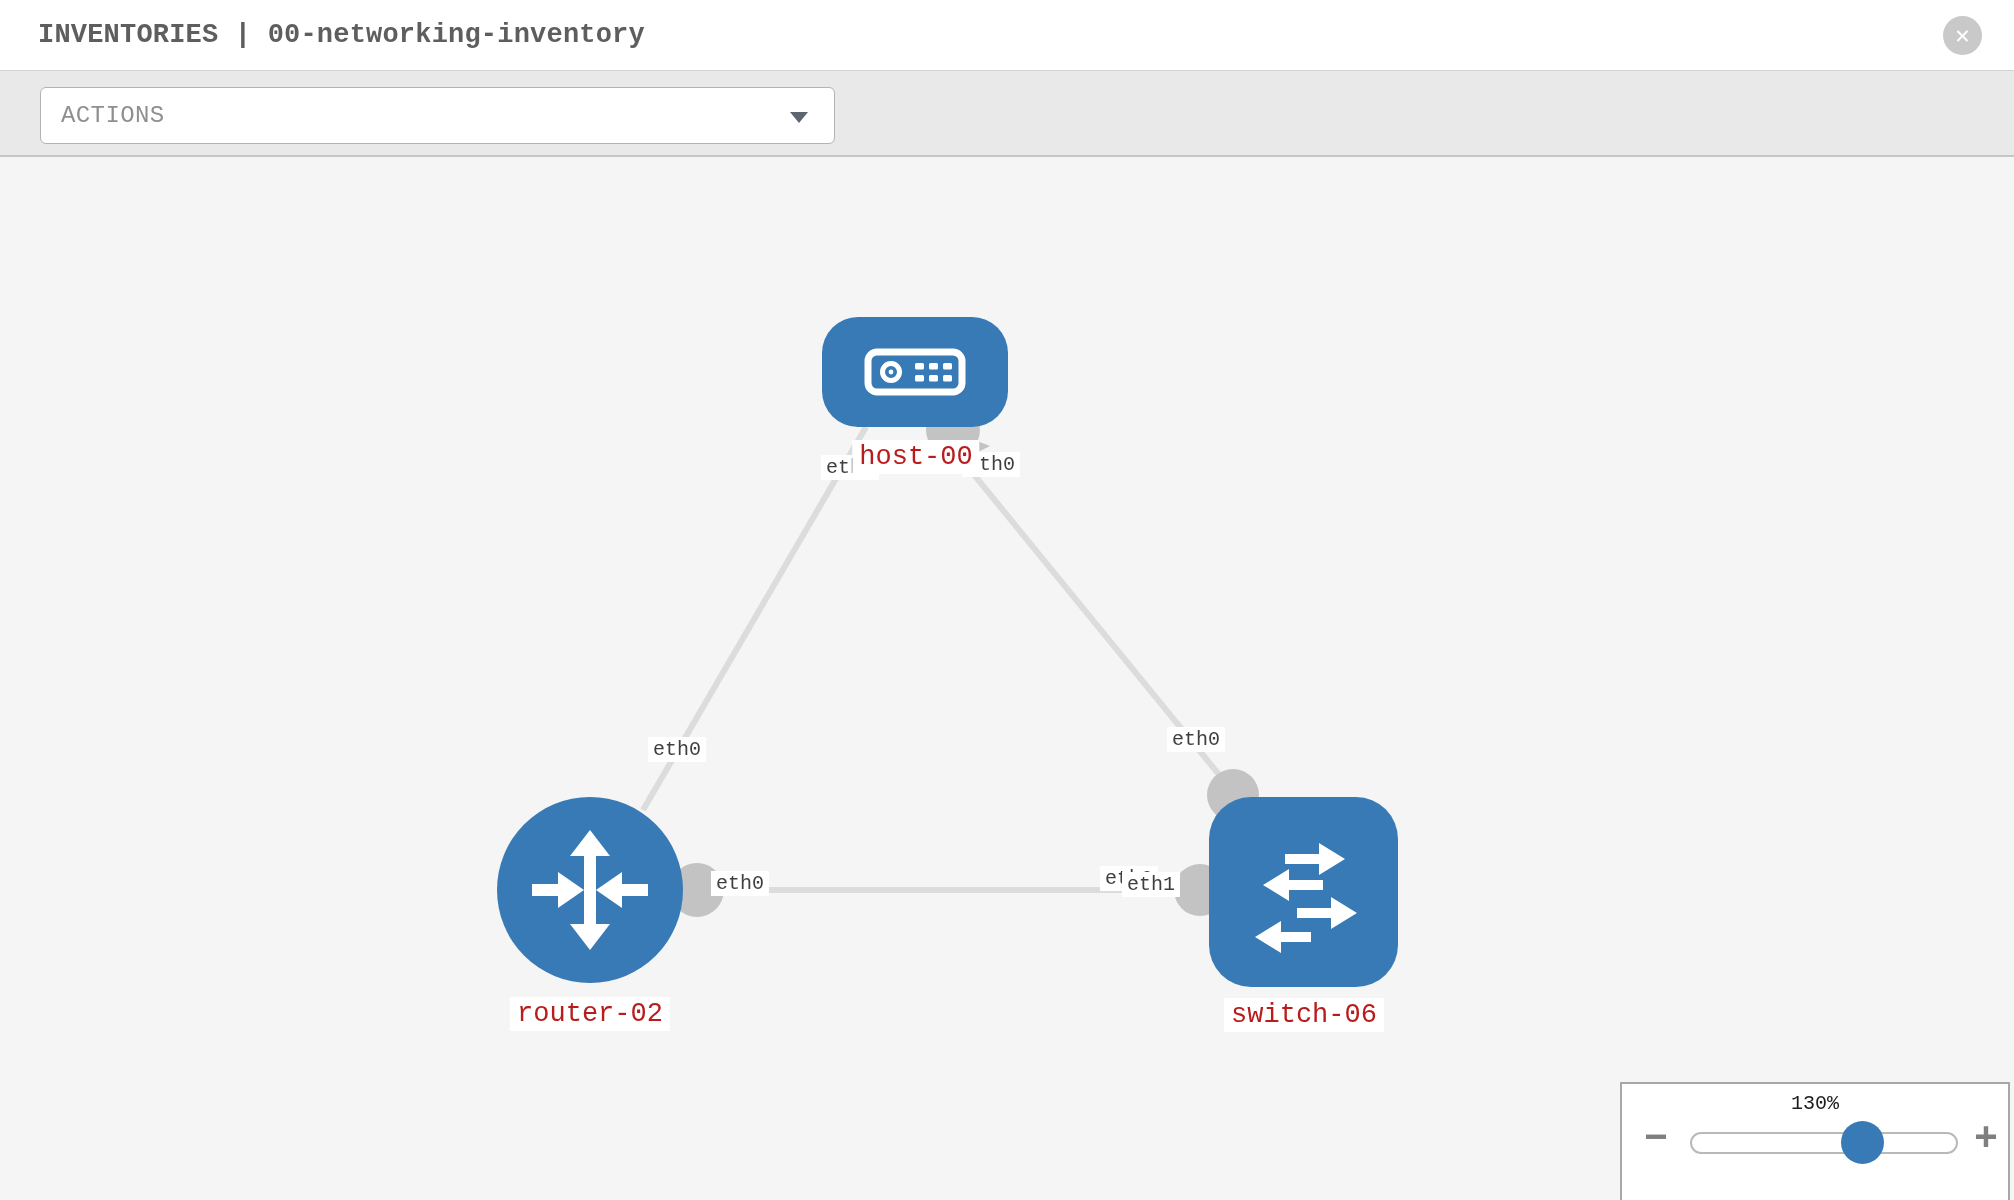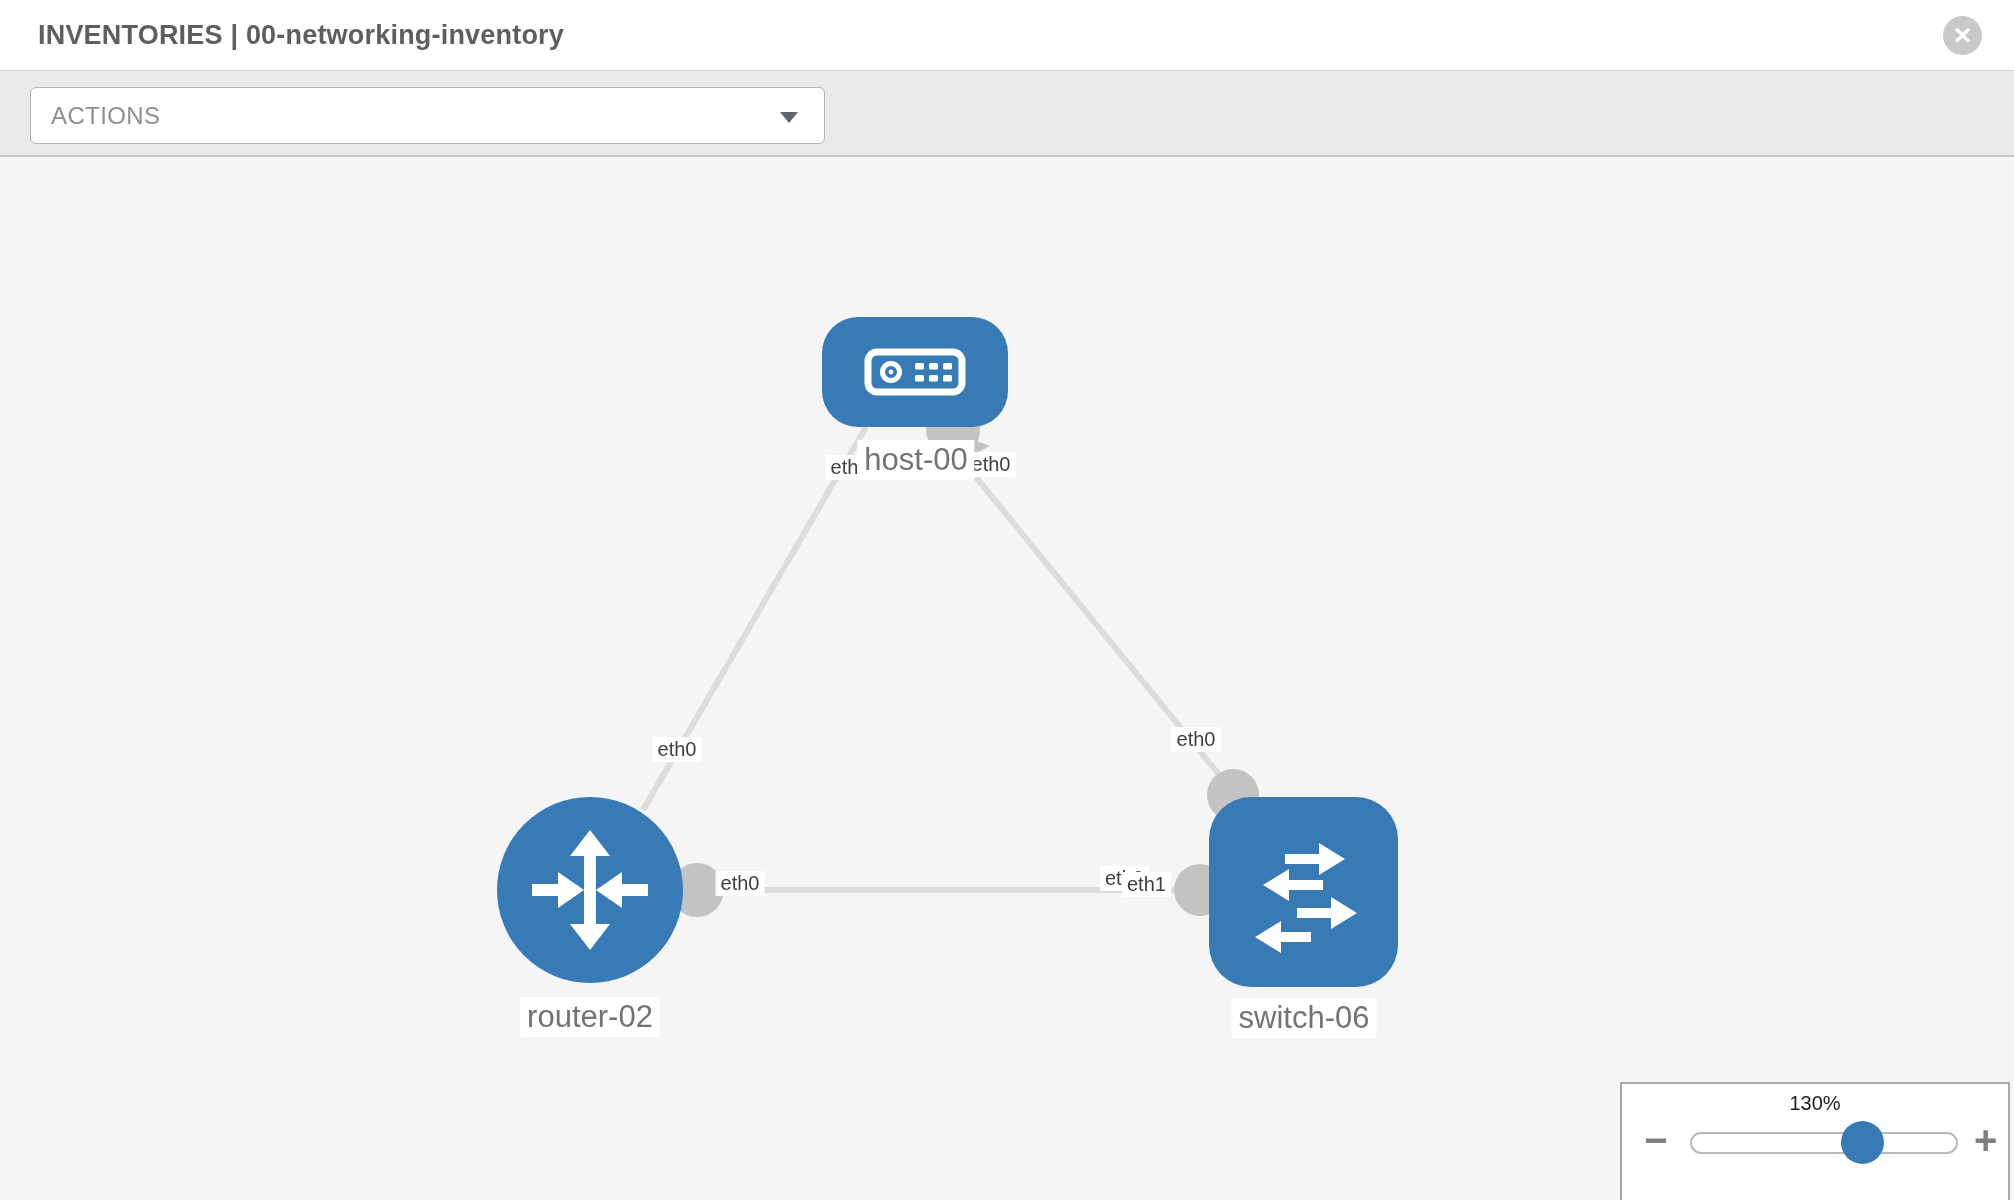--- a/index.html
+++ b/index.html
@@ -1,18 +1,18 @@
 <!DOCTYPE html>
 <html><head>
 <meta charset="utf-8">
 <style>
   html,body{margin:0;padding:0;background:#ffffff;}
   #app{
     position:relative;width:2014px;height:1200px;overflow:hidden;
-    font-family:Liberation Sans, sans-serif;background:#f5f5f6;
+    font-family:Liberation Mono, monospace;background:#f5f5f6;
   }
   
   .header{
     position:absolute;left:0;top:0;width:2014px;height:70px;background:#ffffff;
   }
   .header-title{
     position:absolute;left:38px;top:0;line-height:70px;
     font-size:27px;font-weight:bold;color:#5e5e5e;letter-spacing:0.2px;
   }
   .close-btn{
@@ -32,40 +32,40 @@
     display:flex;align-items:center;cursor:pointer;
   }
   .select-box .select-label{
     margin-left:20px;font-size:24px;color:#8f8f8f;letter-spacing:0.4px;
   }
   .select-caret{
     position:absolute;right:26px;top:24px;width:0;height:0;
     border-left:9px solid transparent;border-right:9px solid transparent;
     border-top:11px solid #5d6570;
   }
-  .actions-select{left:30px;width:795px;}
+  .actions-select{left:40px;width:795px;}
   .search-select{left:1183px;width:792px;}
   .tool-icon{position:absolute;top:97px;cursor:pointer;}
   .wrench-icon{left:1045px;}
   .key-icon{left:1117px;}
   
   .canvas{
     position:absolute;left:0;top:157px;width:2014px;height:1043px;background:#f5f5f6;
   }
   .net-svg{position:absolute;left:0;top:0;}
   .node{
     position:absolute;background:#377ab5;display:flex;align-items:center;justify-content:center;
     cursor:pointer;
   }
   .node-host{left:822px;top:160px;width:186px;height:110px;border-radius:36px;}
   .node-router{left:497px;top:640px;width:186px;height:186px;border-radius:50%;}
   .node-switch{left:1209px;top:640px;width:189px;height:190px;border-radius:42px;}
   .node-label{
-    position:absolute;transform:translateX(-50%);background:#ffffff;color:#737373;
-    font-size:31px;padding:2px 7px;white-space:nowrap;z-index:6;cursor:default;
+    position:absolute;transform:translateX(-50%);background:#ffffff;color:#b91c1c;
+    font-size:27px;padding:2px 7px;white-space:nowrap;z-index:6;cursor:default;
   }
   .if-label{
     position:absolute;transform:translateX(-50%);background:#ffffff;color:#3f3f3f;
     font-size:20px;padding:1px 5px;white-space:nowrap;z-index:5;cursor:default;
   }
   .if-label.abs{transform:none;}
   
   .zoom-panel{
     position:absolute;left:1620px;top:925px;width:390px;height:140px;
     background:#ffffff;border:2px solid #a8a8a8;box-sizing:border-box;z-index:8;

